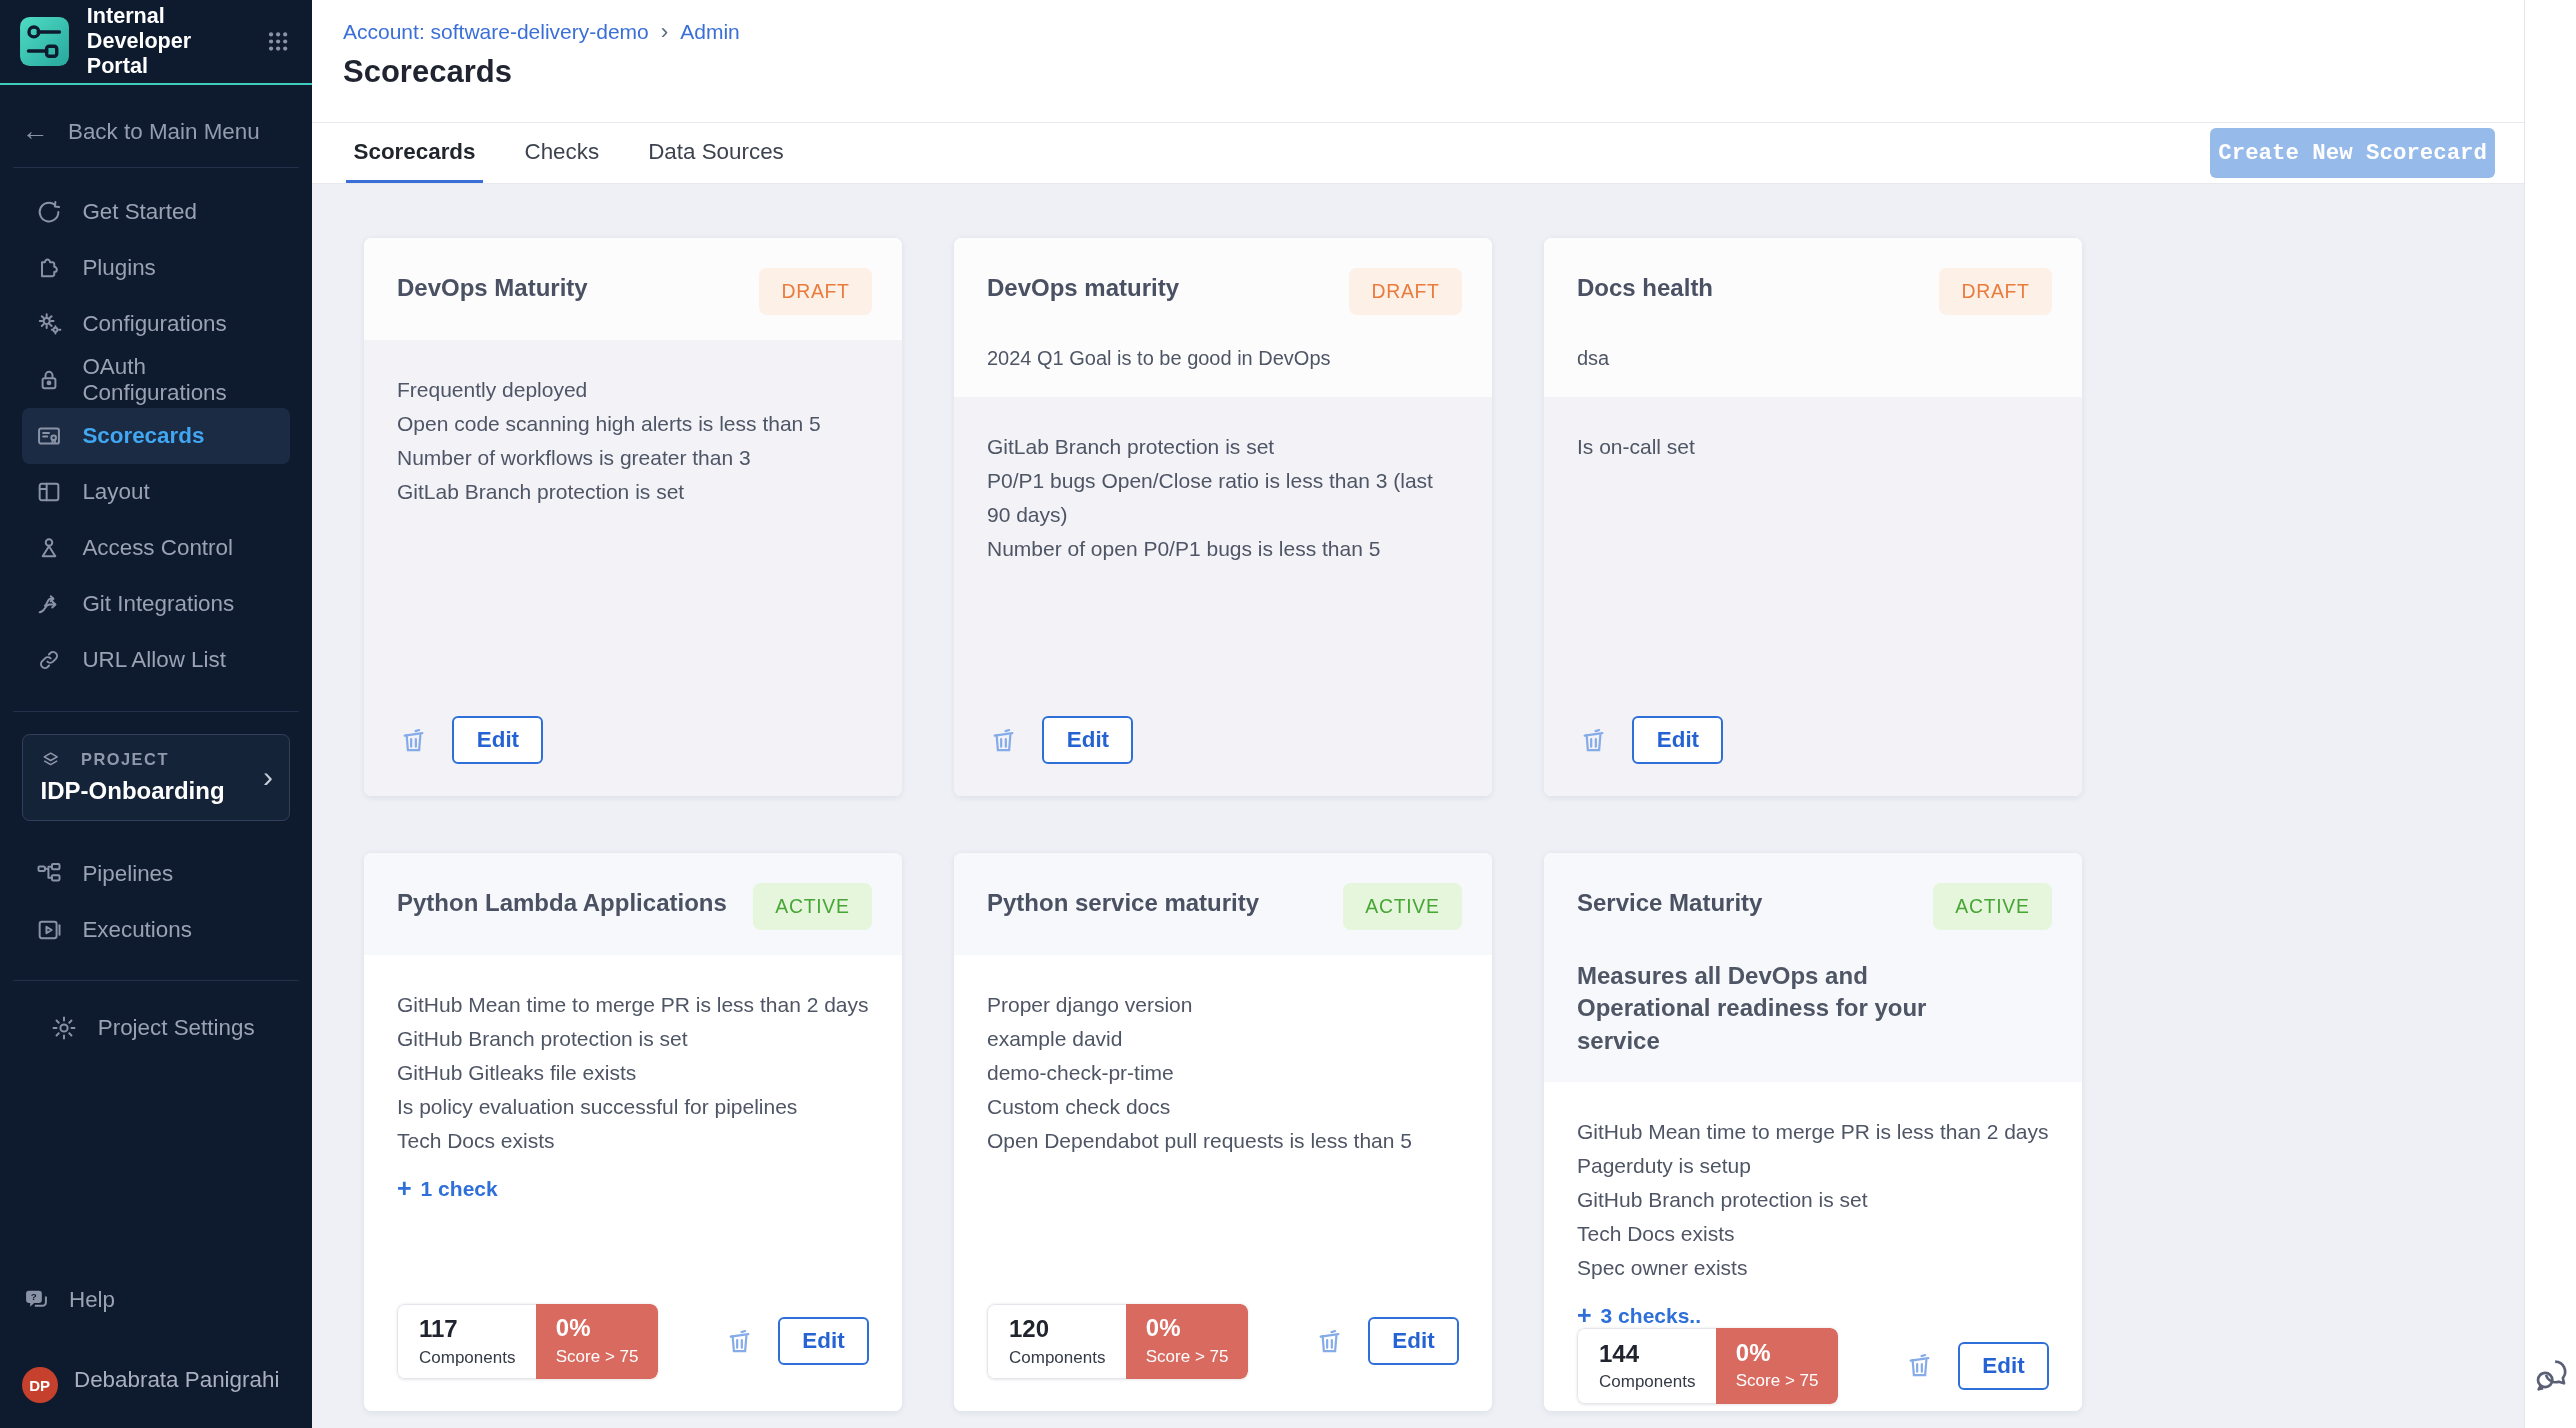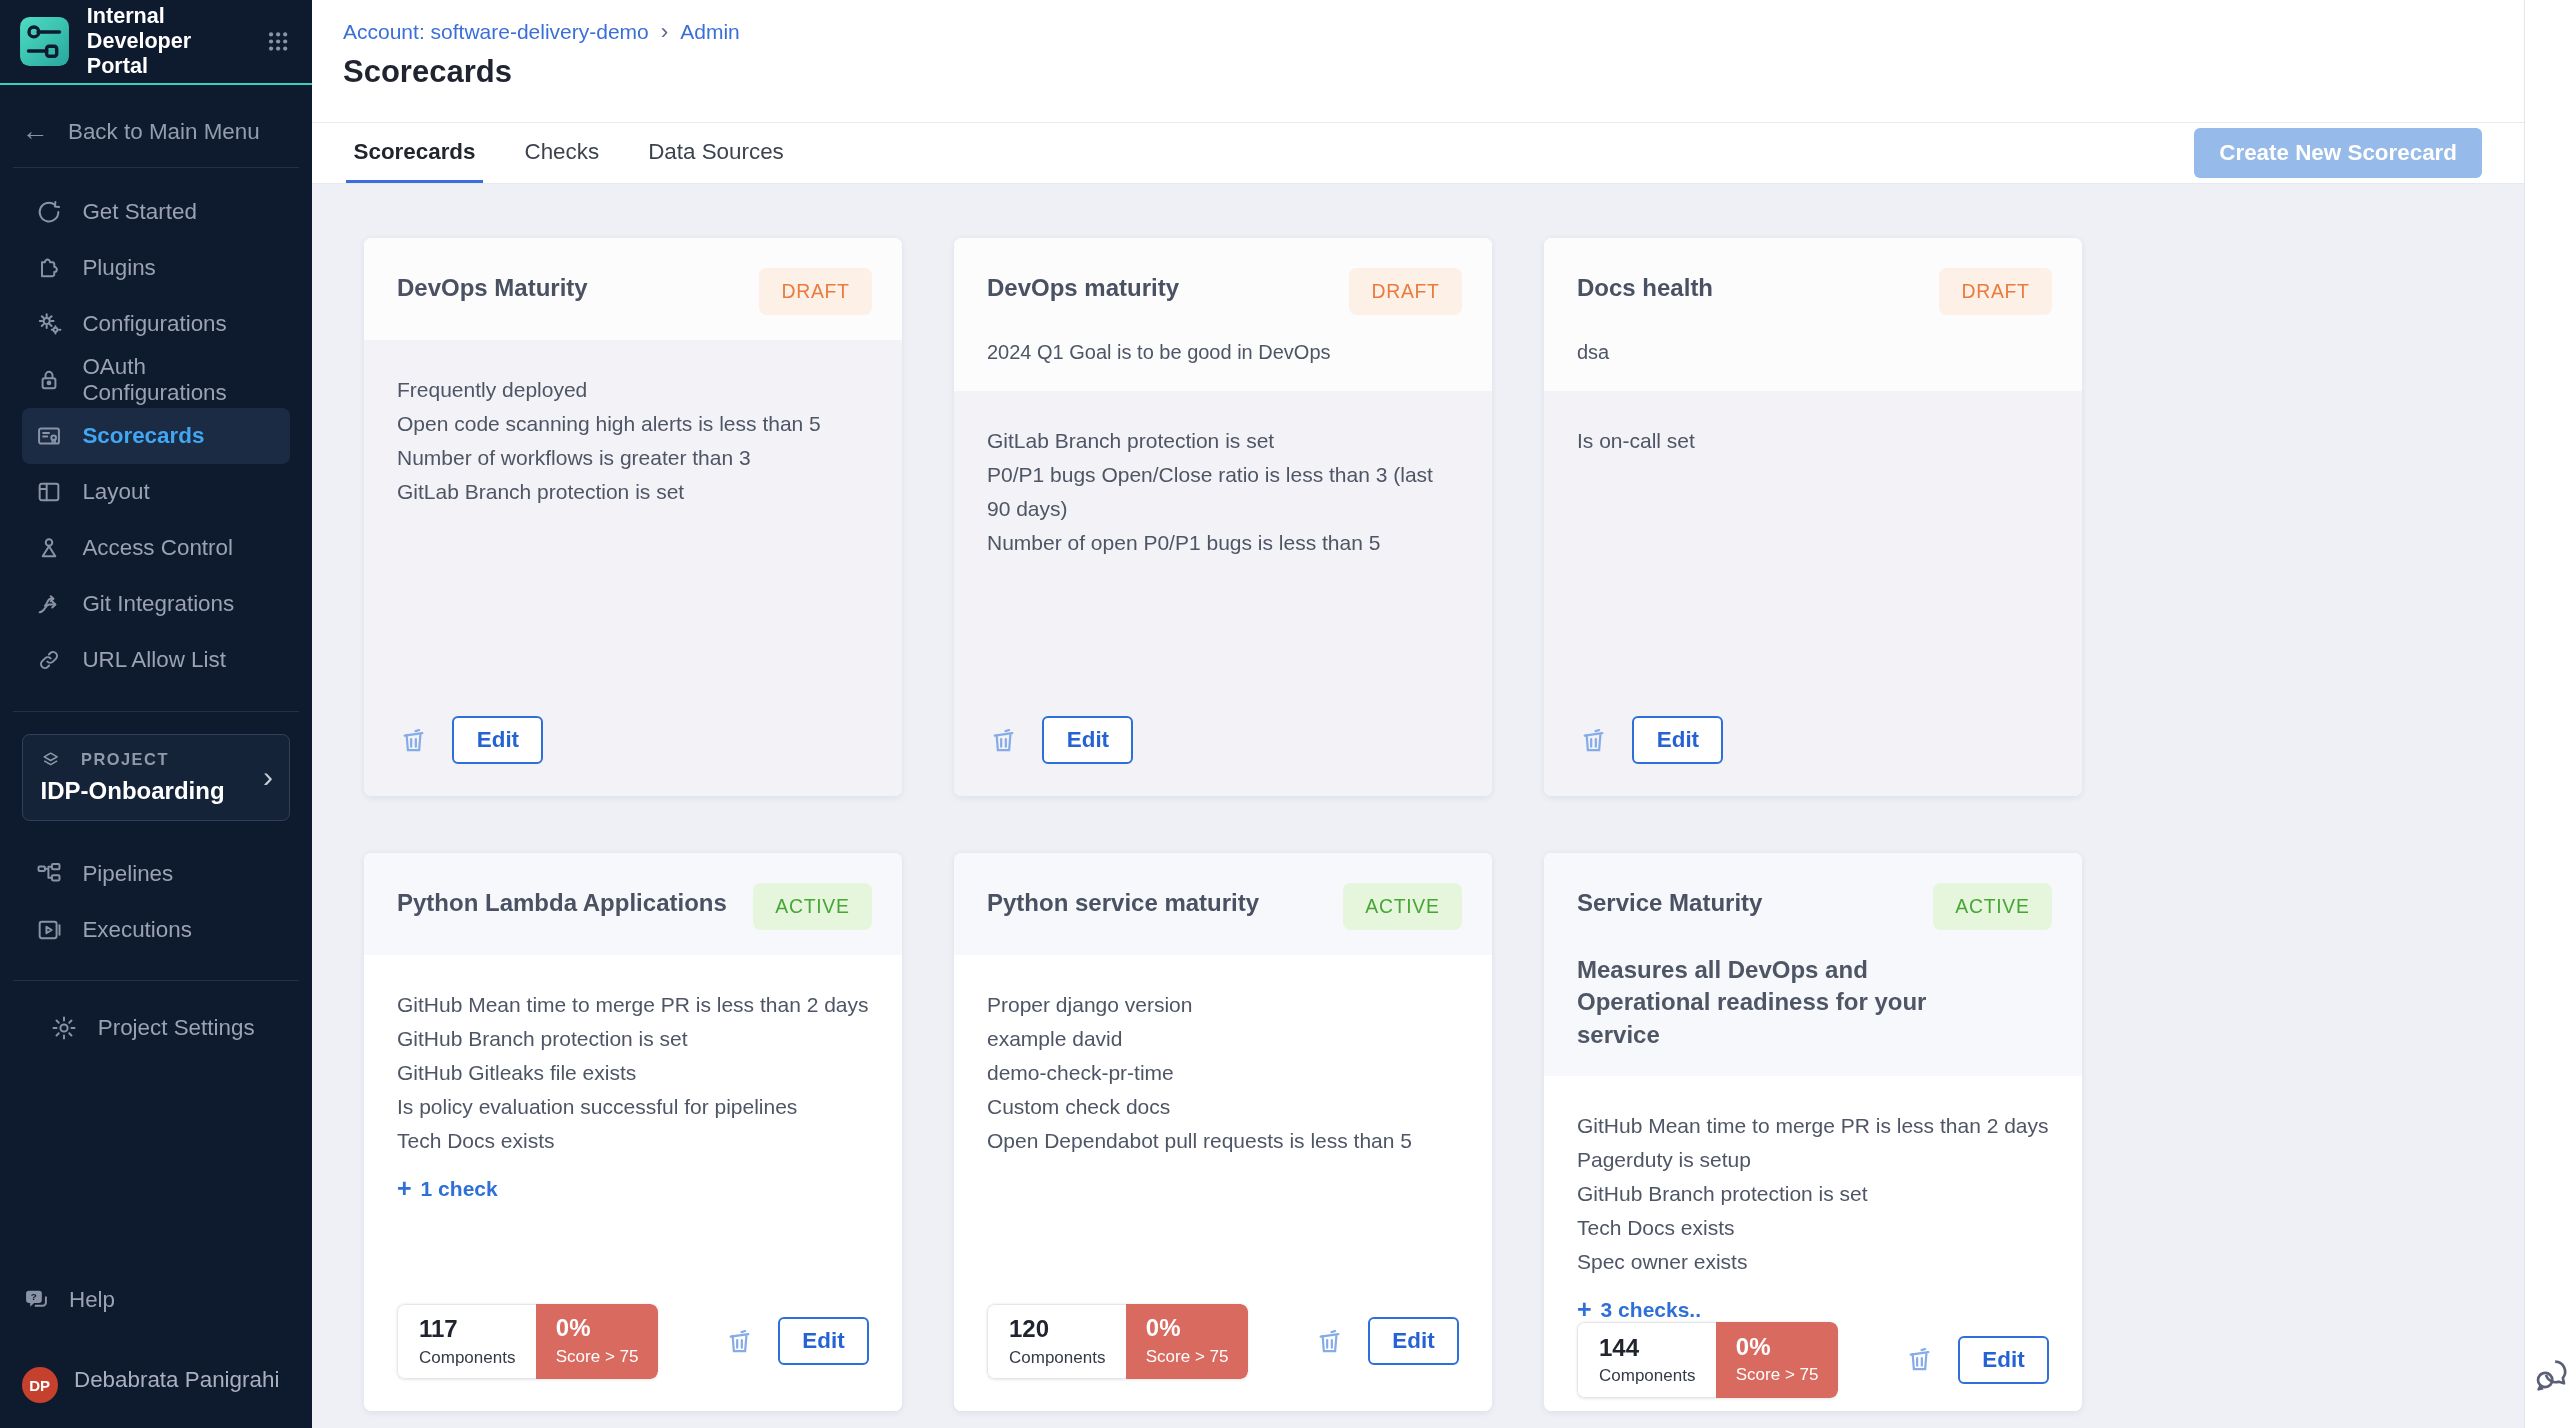--- a/index.html
+++ b/index.html
@@ -44,39 +44,39 @@
   .page-header { background:#fff; border-bottom:0.7px solid #e7e9ee; padding:19.4px 0 0 31px; height:123px; }
   .breadcrumb { display:flex; align-items:center; gap:12px; font-size:21px; }
   .crumb-link { color:#3b6fd8; cursor:pointer; text-decoration:none; }
   .crumb-sep { color:#5c6b84; font-size:22.4px; }
   .page-title { margin-top:9px; font-size:31px; font-weight:700; color:#1f2430; }
   .tabbar { background:#fff; border-bottom:0.7px solid #e7e9ee; height:61px; display:flex; align-items:stretch;
     padding-left:34px; }
   .tab { display:flex; align-items:center; padding:0 7.5px; margin-right:34px; font-size:22.4px; color:#3c434f;
     border-bottom:3.7px solid transparent; cursor:pointer; }
   .tab.active { color:#21262d; font-weight:700; border-bottom-color:#3b6fd8; }
-  .create-btn { margin:9px 42px 9px auto; align-self:center; background:#96bae9; color:#fff; border:none;
-    border-radius:6px; font-size:22.4px; font-weight:700; padding:12px 25px; cursor:pointer;
-    font-family:Liberation Sans, sans-serif; }
+  .create-btn { margin:9px 29px 9px auto; align-self:center; background:#96bae9; color:#fff; border:none;
+    border-radius:6px; font-size:22.4px; font-weight:700; padding:12px 8px; cursor:pointer;
+    font-family:Liberation Mono, monospace; }
 
   .content { flex:1; background:#eef0f6; padding:54px 0 0 52px; display:grid;
     grid-template-columns:repeat(3,538px); grid-auto-rows:558px; column-gap:52px; row-gap:57px; overflow:hidden; }
 
   
   .card { width:538px; height:558px; border-radius:7.5px; overflow:hidden; display:flex; flex-direction:column;
     box-shadow:0 1.5px 6px rgba(31,41,55,.08); background:#fff; }
   .card-head { padding:30px 30px 25px 33px; }
   .card.draft  .card-head { background:#fcfcfd; }
   .card.active .card-head { background:#f7f8fb; }
   .title-row { display:flex; align-items:flex-start; justify-content:space-between; }
   .card-title { font-size:24px; font-weight:700; color:#4a5163; padding-top:6px; }
   .badge { font-size:19.4px; padding:12px 22.4px; border-radius:7.5px; letter-spacing:0.7px; white-space:nowrap; }
   .badge.draft  { background:#fdf0e6; color:#ea7b3c; }
   .badge.active { background:#e5f6dc; color:#48a636; }
-  .card-desc { margin-top:24px; font-size:20px; color:#4e5565; line-height:1.35; max-width:417px; }
+  .card-desc { margin-top:30px; font-size:20px; color:#4e5565; line-height:1.35; max-width:417px; }
   .card:nth-child(6) .card-desc { font-size:24px; font-weight:700; }
   .card-body { flex:1; display:flex; flex-direction:column; padding:33px 33px 32px 33px; min-height:0; }
   .card.draft  .card-body { background:#f2f2f7; }
   .card.active .card-body { background:#ffffff; }
   .check { font-size:21px; color:#4e5565; line-height:1.62; }
   .more-link { margin-top:18px; display:flex; align-items:center; gap:9px; color:#2e6fd8; font-size:21px;
     font-weight:600; cursor:pointer; text-decoration:none; }
   .plus-glyph { font-size:25px; font-weight:700; line-height:1; }
   .card-foot { margin-top:auto; display:flex; align-items:center; }
   .card.draft .card-foot { justify-content:flex-start; }

